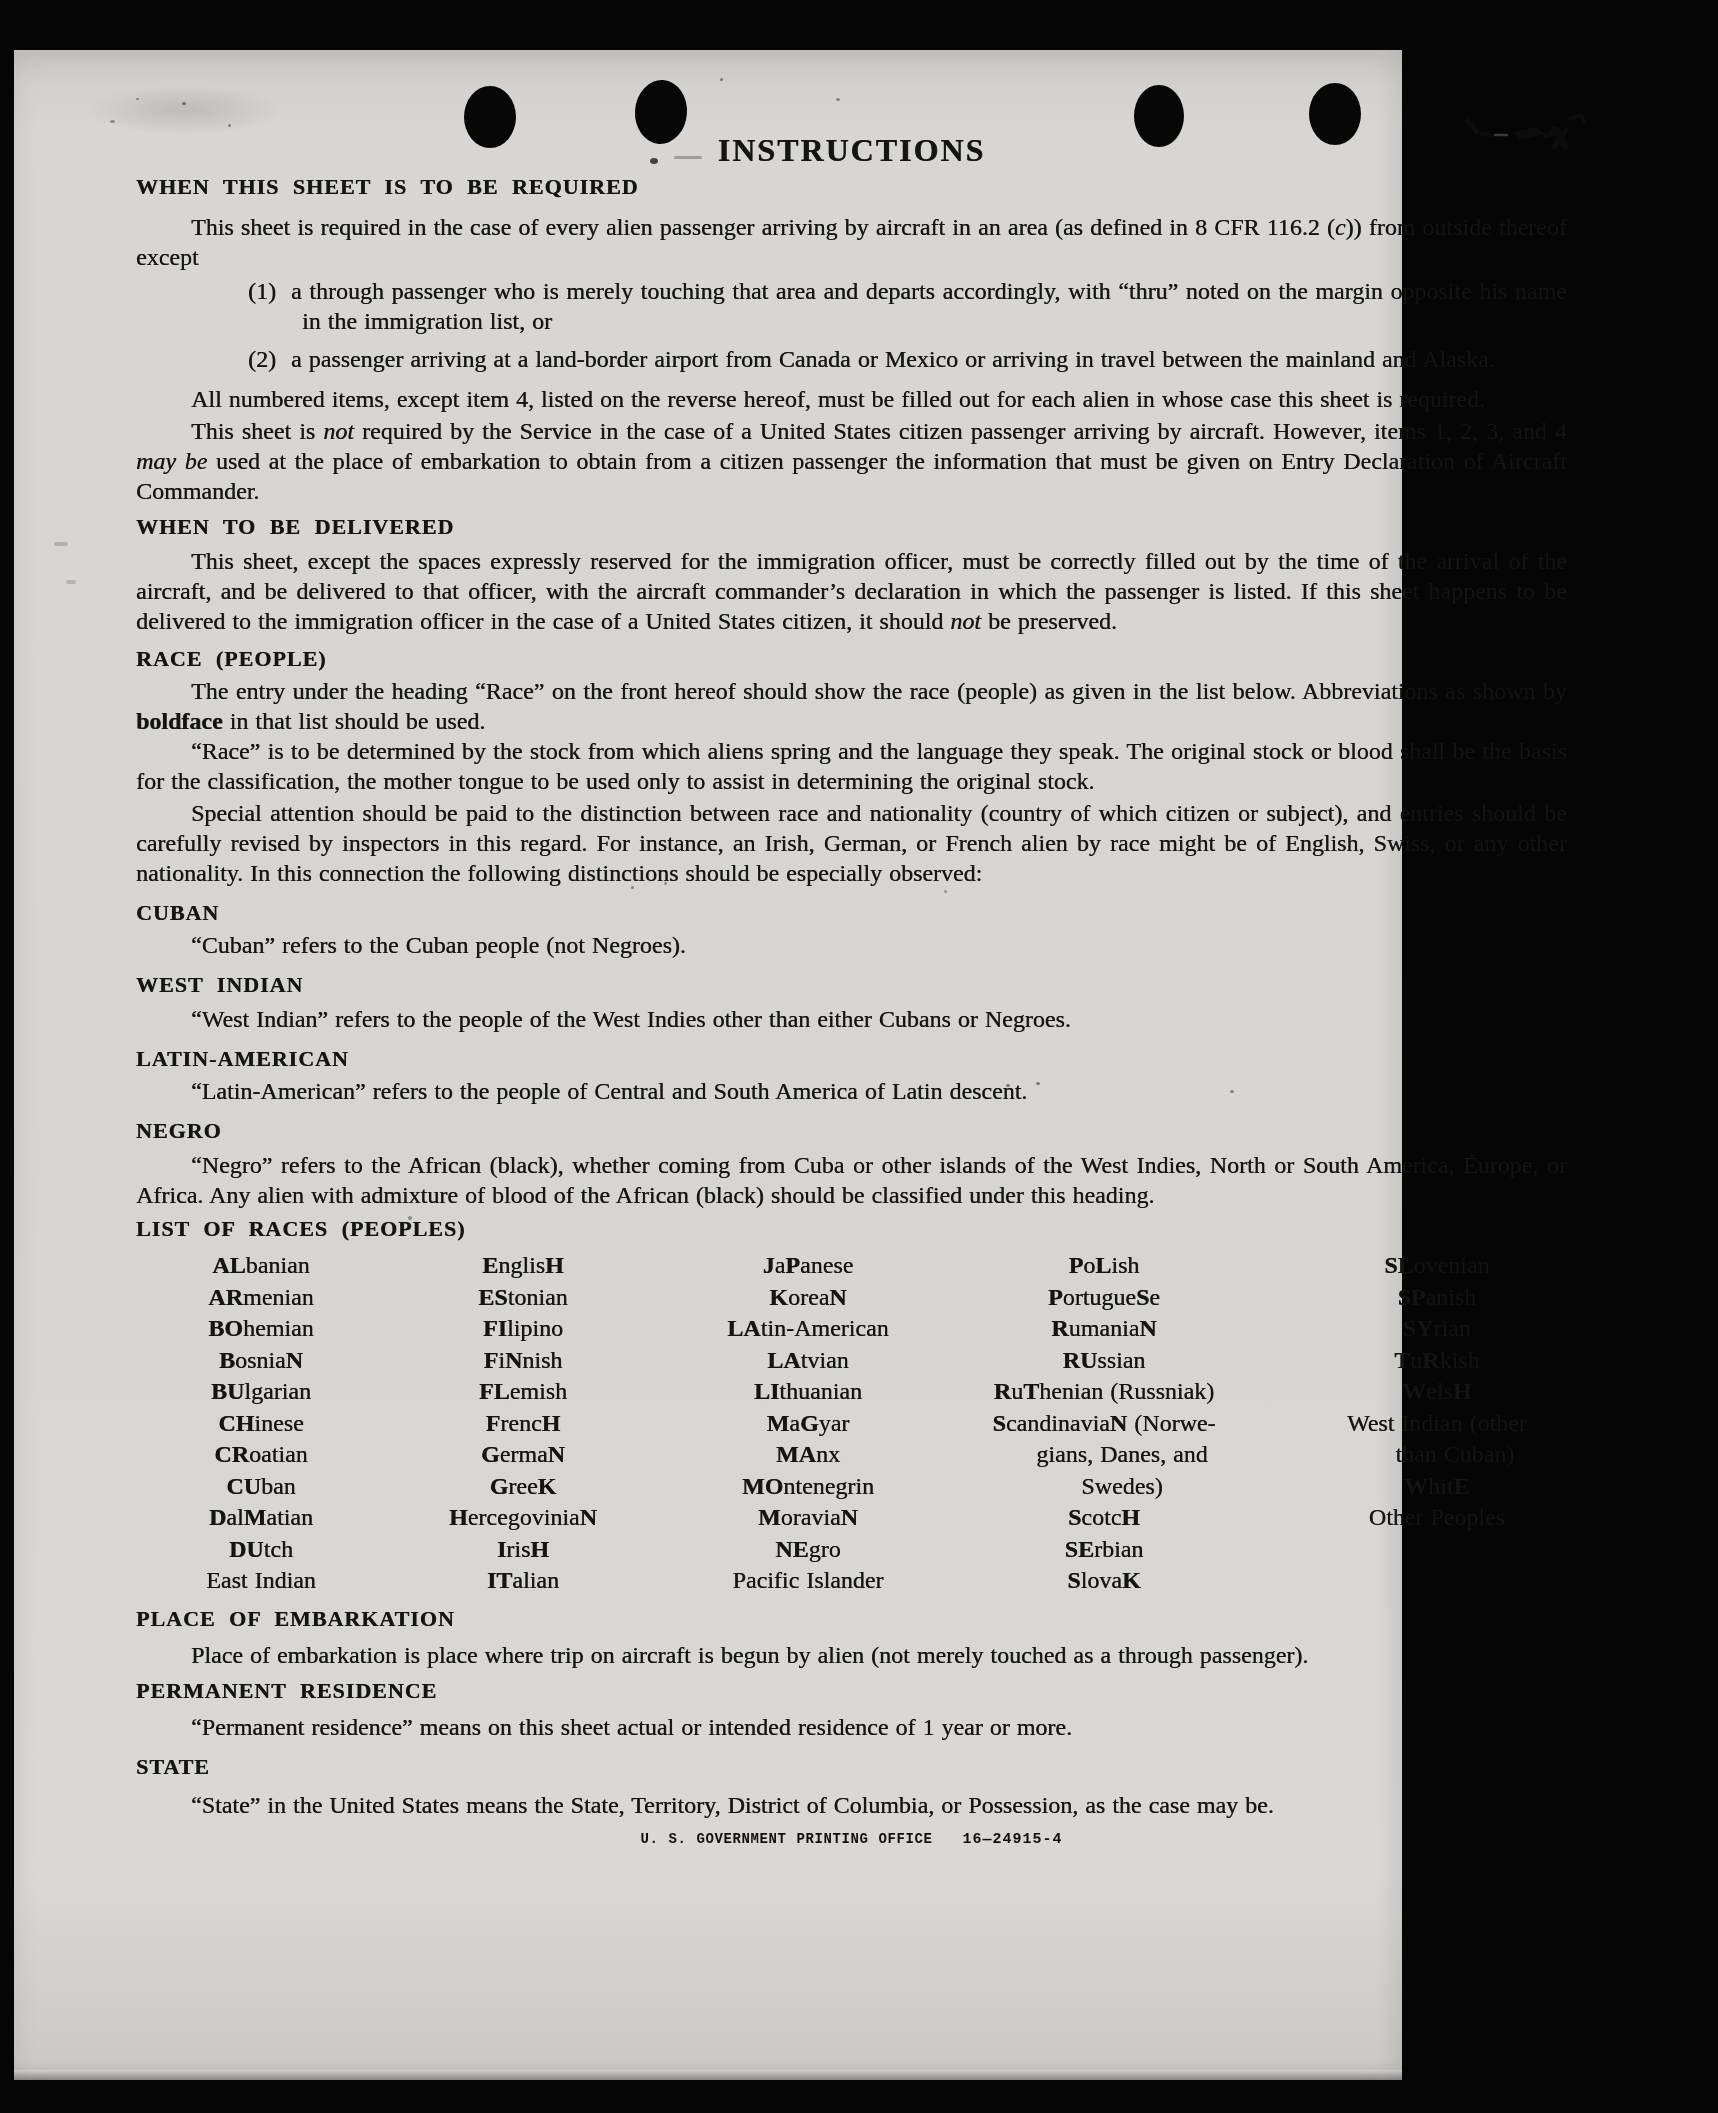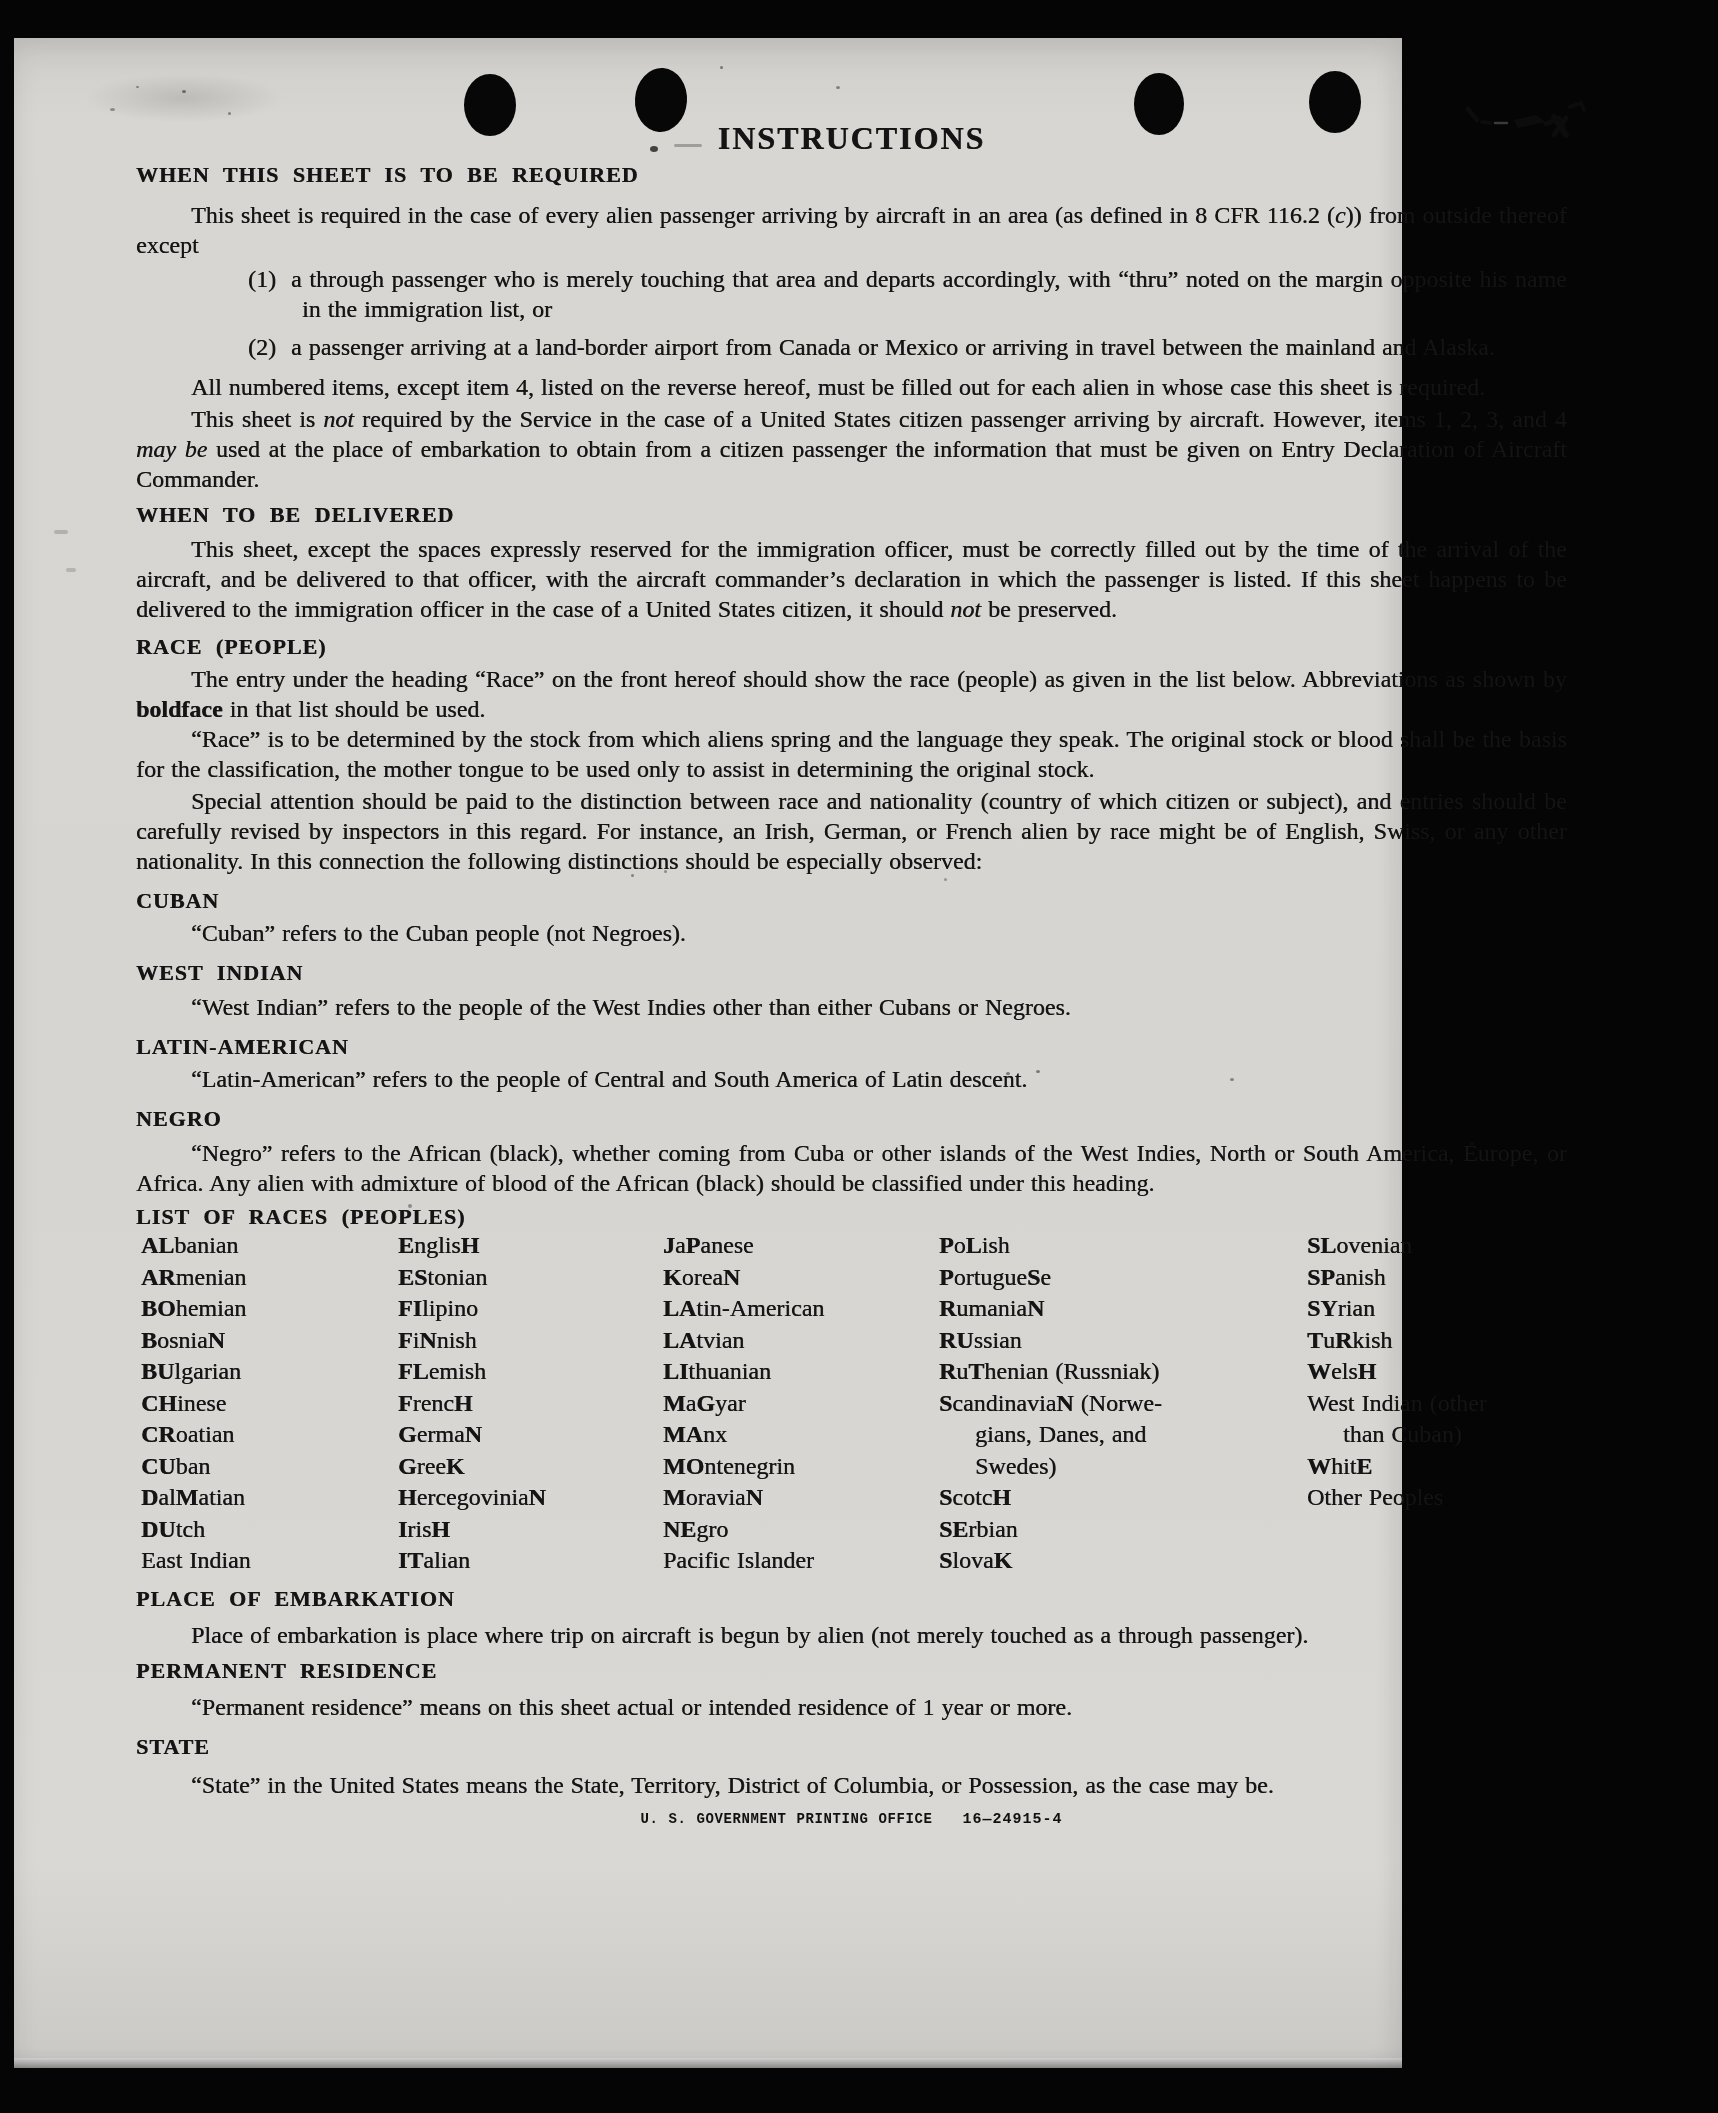--- a/index.html
+++ b/index.html
@@ -1,18 +1,18 @@
 <!DOCTYPE html>
 <html><head>
 <meta charset="utf-8">
 <style>
   html,body{margin:0;padding:0;background:#050505;}
   #screenshot{position:relative;width:1718px;height:2113px;background:#050505;overflow:hidden;
     font-family:"Liberation Serif", serif;}
-  .paper{position:absolute;left:14px;top:38px;width:1388px;height:2030px;
+  .paper{position:absolute;left:14px;top:50px;width:1388px;height:2030px;
     background:linear-gradient(180deg,#cfcecb 0%,#d7d6d3 4%,#d6d5d2 55%,#d9d8d5 90%,#cbcac7 99%,#bdbcba 100%);
     box-shadow:inset 0 14px 30px rgba(0,0,0,.07), inset -8px 0 24px rgba(0,0,0,.05);}
   .paper::after{content:"";position:absolute;left:0;right:0;bottom:0;height:10px;
     background:linear-gradient(180deg,rgba(255,255,255,.25),rgba(0,0,0,.25));}
   .hole{position:absolute;background:#070707;border-radius:50%;}
   .spk{position:absolute;background:#1d1d1d;border-radius:50%;}
   .smudge{position:absolute;border-radius:50%;background:radial-gradient(rgba(40,40,40,.14),rgba(40,40,40,0) 70%);}
   .penmark{position:absolute;}
 
   .content{position:absolute;left:122px;top:0;width:1431px;color:#141414;
@@ -116,21 +116,21 @@
       <p class="para ind" style="margin-top:6px;">“West Indian” refers to the people of the West Indies other than either Cubans or Negroes.</p>
 
       <h2 class="shead" style="margin-top:12px;">LATIN-AMERICAN</h2>
       <p class="para ind" style="margin-top:4px;">“Latin-American” refers to the people of Central and South America of Latin descent.</p>
 
       <h2 class="shead" style="margin-top:12px;">NEGRO</h2>
       <p class="para ind" style="margin-top:6px;">“Negro” refers to the African (black), whether coming from Cuba or other islands of the West Indies, North or South America, Europe, or Africa.  Any alien with admixture of blood of the African (black) should be classified under this heading.</p>
 
       <h2 class="shead" style="margin-top:6px;">LIST OF RACES (PEOPLES)</h2>
 
-      <div class="races" style="">
+      <div class="races" style="margin-top:8px;text-align:center;">
         <div class="race-col" style="left:5px;width:240px;">
             <div class="race-entry"><span class="bseg">AL</span><span>banian</span></div>
             <div class="race-entry"><span class="bseg">AR</span><span>menian</span></div>
             <div class="race-entry"><span class="bseg">BO</span><span>hemian</span></div>
             <div class="race-entry"><span class="bseg">B</span><span>osnia</span><span class="bseg">N</span></div>
             <div class="race-entry"><span class="bseg">BU</span><span>lgarian</span></div>
             <div class="race-entry"><span class="bseg">CH</span><span>inese</span></div>
             <div class="race-entry"><span class="bseg">CR</span><span>oatian</span></div>
             <div class="race-entry"><span class="bseg">CU</span><span>ban</span></div>
             <div class="race-entry"><span class="bseg">D</span><span>al</span><span class="bseg">M</span><span>atian</span></div>

